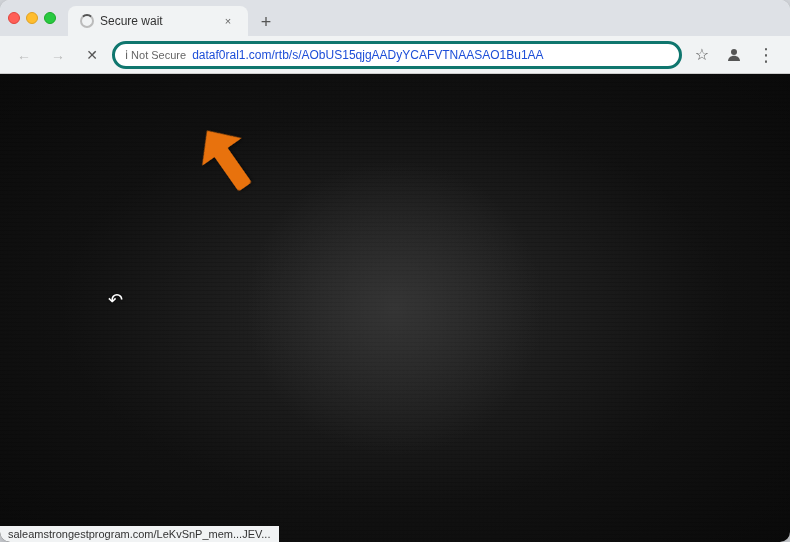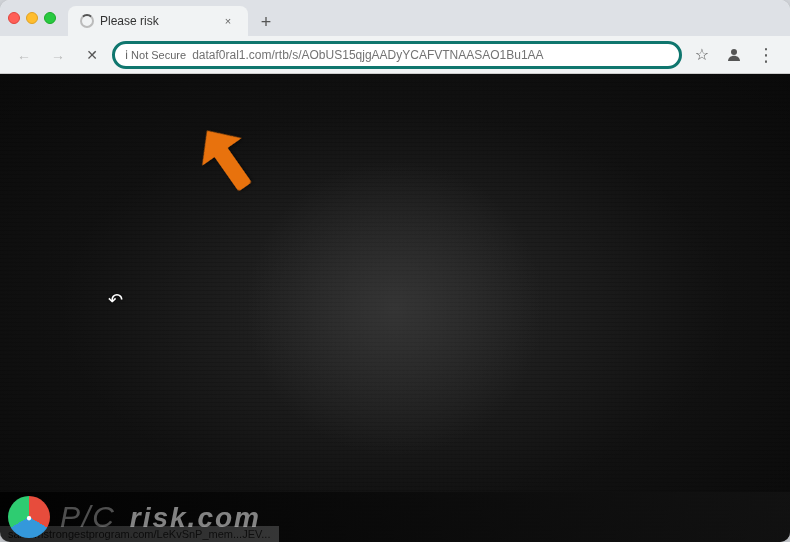--- a/index.html
+++ b/index.html
@@ -146,21 +146,21 @@
       white-space: nowrap;
     }
 
     .not-secure-icon::before {
       content: 'ℹ';
       font-size: 12px;
     }
 
     .address-text {
       font-size: 12px;
-      color: #737373;
+      color: #1d4ed8;
       flex: 1;
     }
 
     .toolbar-right {
       display: flex;
       align-items: center;
       gap: 4px;
     }
 
     .icon-btn {
@@ -305,21 +305,21 @@
   <div class="title-bar">
     <div class="traffic-lights">
       <div class="traffic-light tl-close"></div>
       <div class="traffic-light tl-minimize"></div>
       <div class="traffic-light tl-maximize"></div>
     </div>
 
     <div style="display:flex; align-items:flex-end; flex:1; height:36px;">
       <div class="tab">
         <div class="tab-spinner"></div>
-        <span class="tab-title">Please risk</span>
+        <span class="tab-title">Secure wait</span>
         <div class="tab-close">×</div>
       </div>
       <div class="new-tab-btn">+</div>
     </div>
   </div>
 
   <div class="toolbar">
     <div class="nav-btn disabled">←</div>
     <div class="nav-btn disabled">→</div>
     <div class="nav-btn">✕</div>
@@ -358,26 +358,17 @@
 
           <rect x="33" y="20" width="16" height="50" fill="#e8720c" rx="3"></rect>
 
           <polygon points="18,28 42,2 66,28" fill="#e8720c"></polygon>
         </g>
       </svg>
     </div>
 
     <div class="cursor">↶</div>
 
-    <div class="bottom-bar">
-      <div class="pcr-logo">
-        <div class="pcr-icon"></div>
-        <div class="pcr-brand">
-          <span style="font-size:30px; font-weight:300; color:rgba(255,255,255,0.3); font-style:italic;">P/C</span>
-          <span style="font-size:28px; font-weight:600; color:rgba(255,255,255,0.5); font-style:italic; margin-left:4px;">risk.com</span>
-        </div>
-      </div>
-    </div>
 
     <div class="status-url">saleamstrongestprogram.com/LeKvSnP_mem...JEV...</div>
   </div>
 
 </div>
 
 </body></html>

